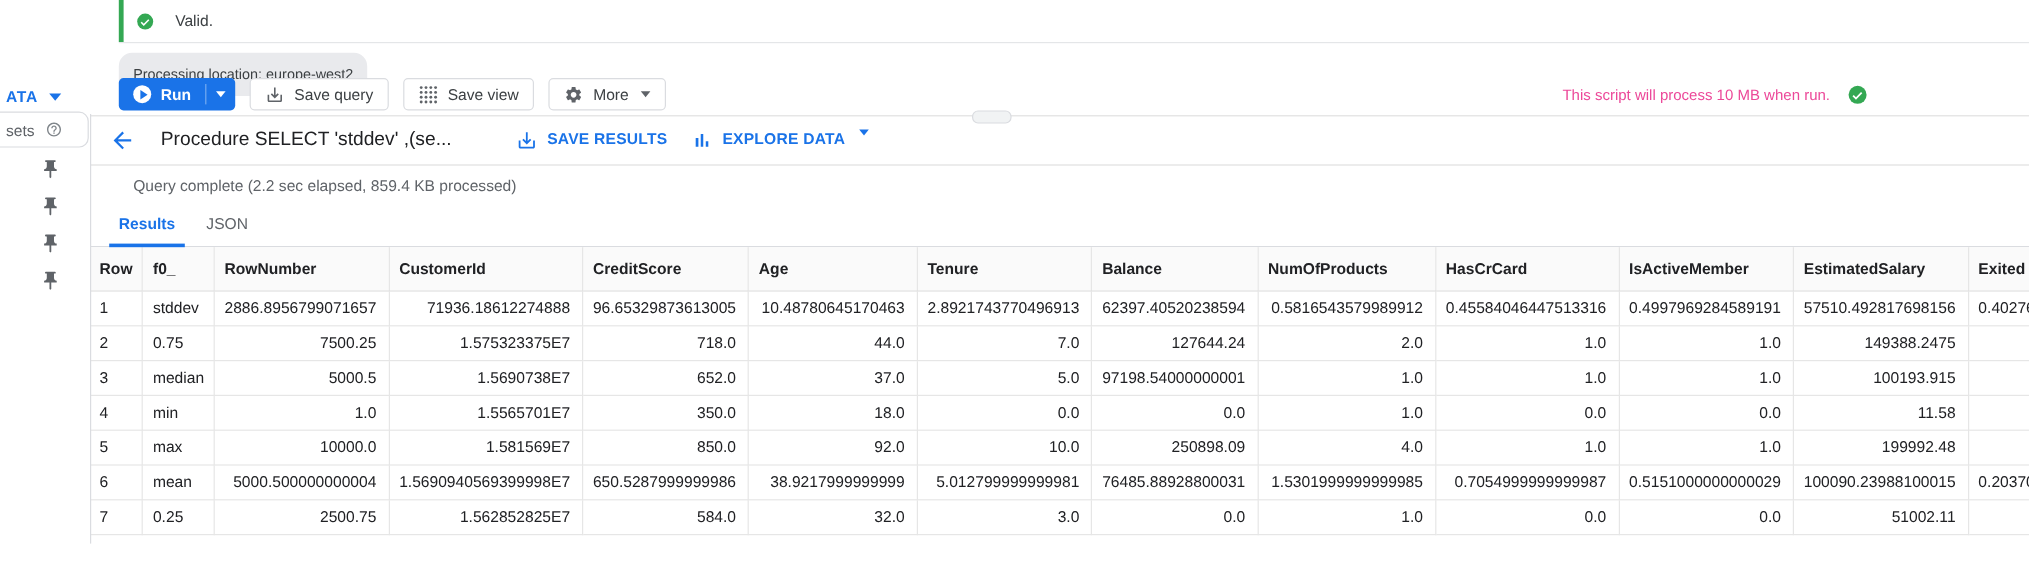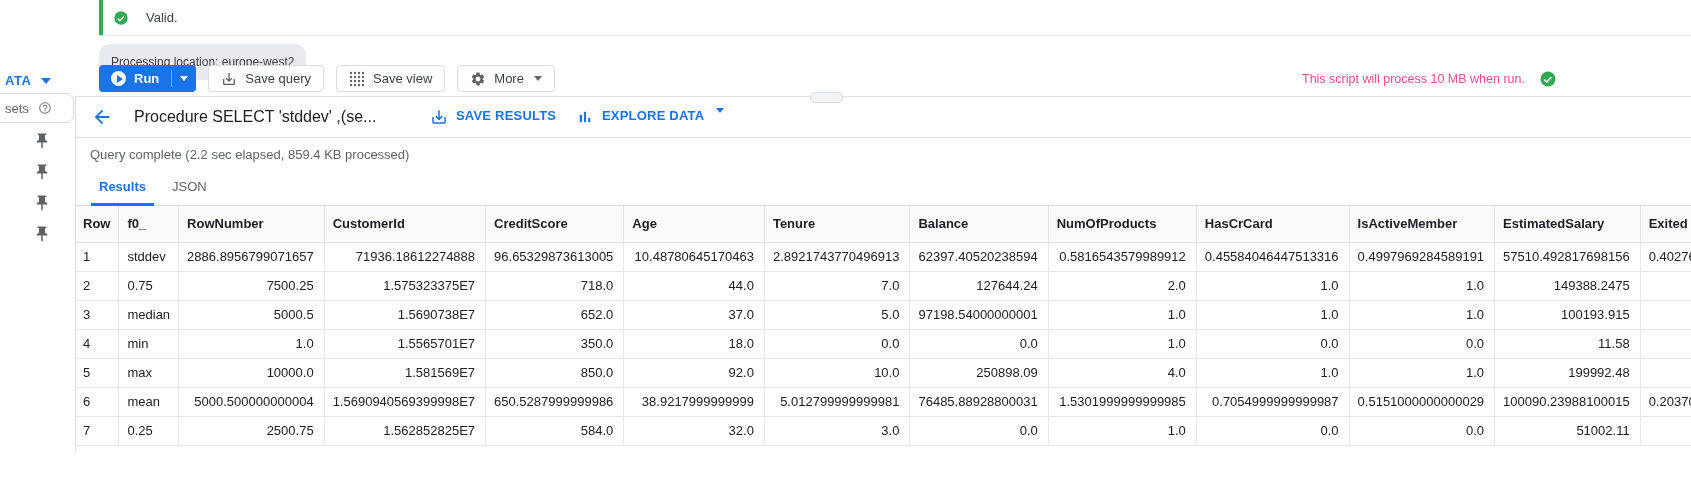--- a/index.html
+++ b/index.html
@@ -53,21 +53,21 @@
   .tabs-border{position:absolute;left:75px;right:0;top:205px;height:1px;background:#dadce0}
   
   .back-arrow{position:absolute;left:91px;top:106px;width:22px;height:22px;cursor:pointer}
   .rh-title{position:absolute;left:134px;top:108px;font-size:16px;color:#202124}
   .rh-action{position:absolute;top:108px;display:flex;align-items:flex-start;gap:8px;color:#1a73e8;
     font-size:13px;font-weight:bold;letter-spacing:.2px;cursor:pointer}
   .rh-save{left:430px}
   .rh-explore{left:576px}
   .caret-down-blue-sm{width:0;height:0;border-left:4px solid transparent;border-right:4px solid transparent;border-top:5px solid #1a73e8;margin-left:4px}
   
-  .status-line{position:absolute;left:90px;top:147px;color:#5f6368;font-size:13px}
+  .status-line{position:absolute;left:111px;top:147px;color:#5f6368;font-size:13px}
   .tabs{position:absolute;left:91px;top:170px;display:flex;z-index:3}
   .tab{padding:0 8px;margin-right:10px;height:36px;line-height:34px;box-sizing:border-box;
     font-size:13px;color:#5f6368;cursor:pointer}
   .tab-active{color:#1a73e8;font-weight:bold;border-bottom:3px solid #1a73e8}
   
   .table-wrap{position:absolute;left:75px;top:206px;width:1700px}
   table{border-collapse:collapse;table-layout:fixed;font-size:13px}
   th{height:36px;background:#fafafa;font-weight:bold;color:#202124;text-align:left;
     padding:0 8px;border-bottom:1px solid #e0e0e0;border-right:1px solid #e6e6e6;box-sizing:border-box;overflow:hidden;white-space:nowrap}
   td{height:29px;padding:0 8px;border-bottom:1px solid #e6e6e6;border-right:1px solid #e6e6e6;

